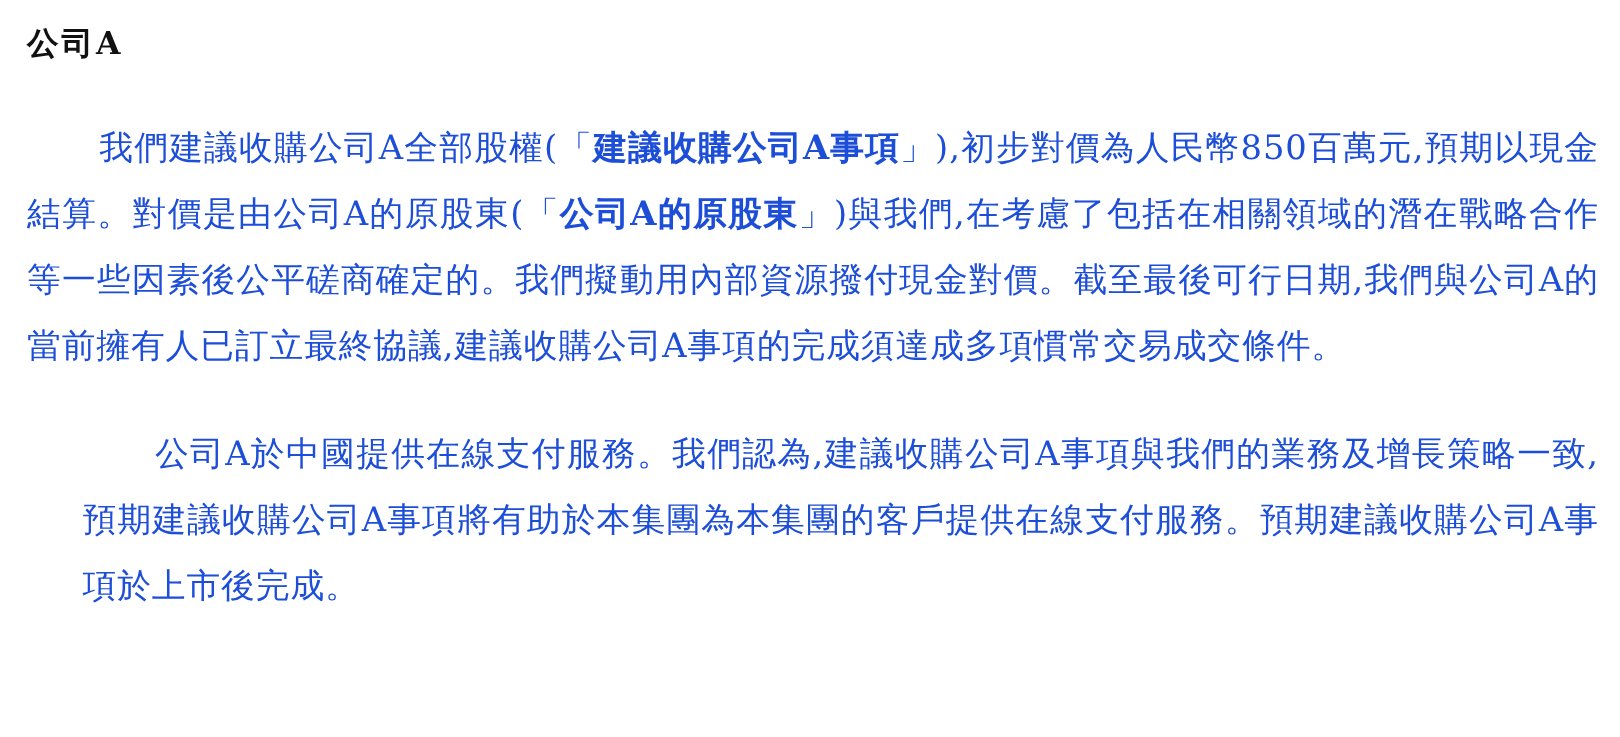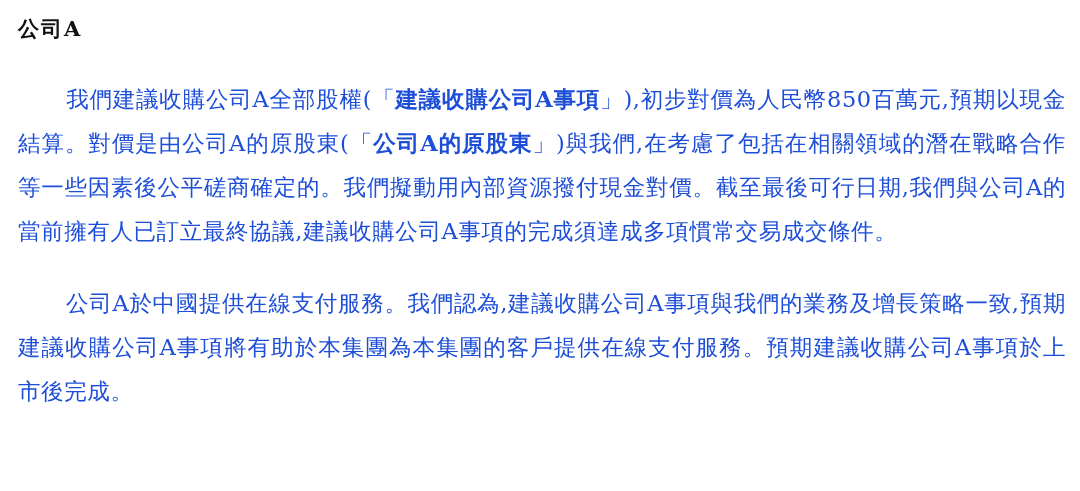--- a/index.html
+++ b/index.html
@@ -38,20 +38,21 @@
     font-size: 22.5px;
     line-height: 44px;
     letter-spacing: 0.6px;
     text-align: justify;
     text-justify: inter-ideograph;
     color: #1d4ed8;
     font-family: "DejaVu Serif", "Liberation Serif", serif;
   }
   p.para + p.para {
     margin-top: 28px;
+    margin-left: 37px;
   }
   .indent {
     display: inline-block;
     width: 48px;
   }
   .b {
     font-weight: bold;
   }
 </style>
 </head>

